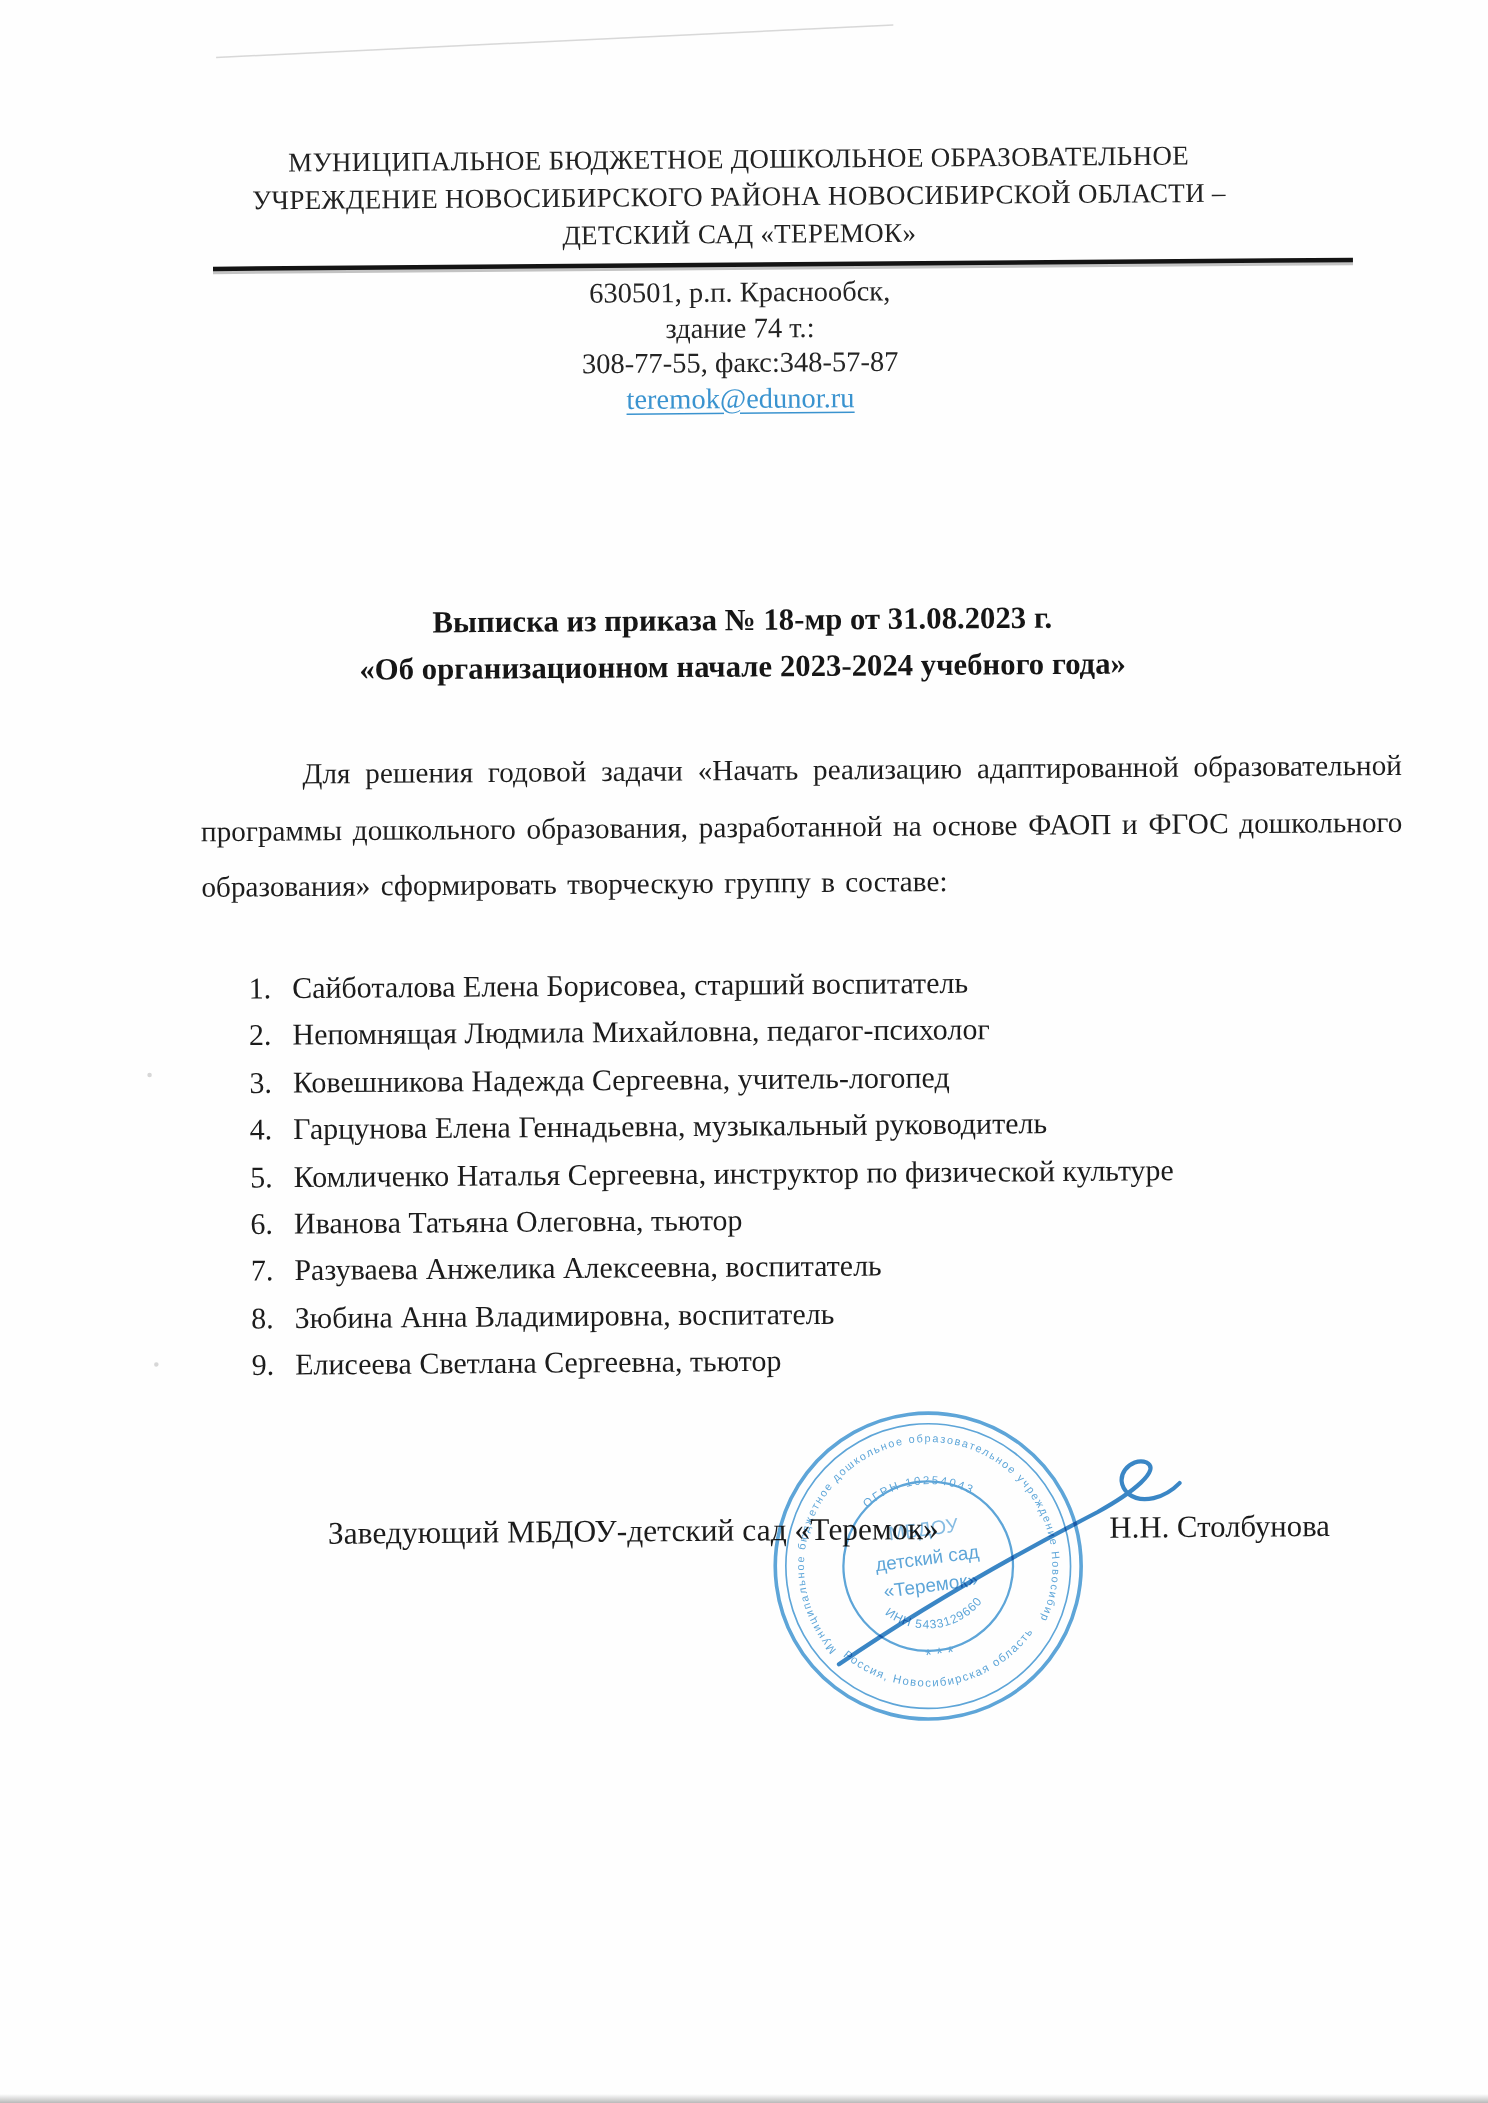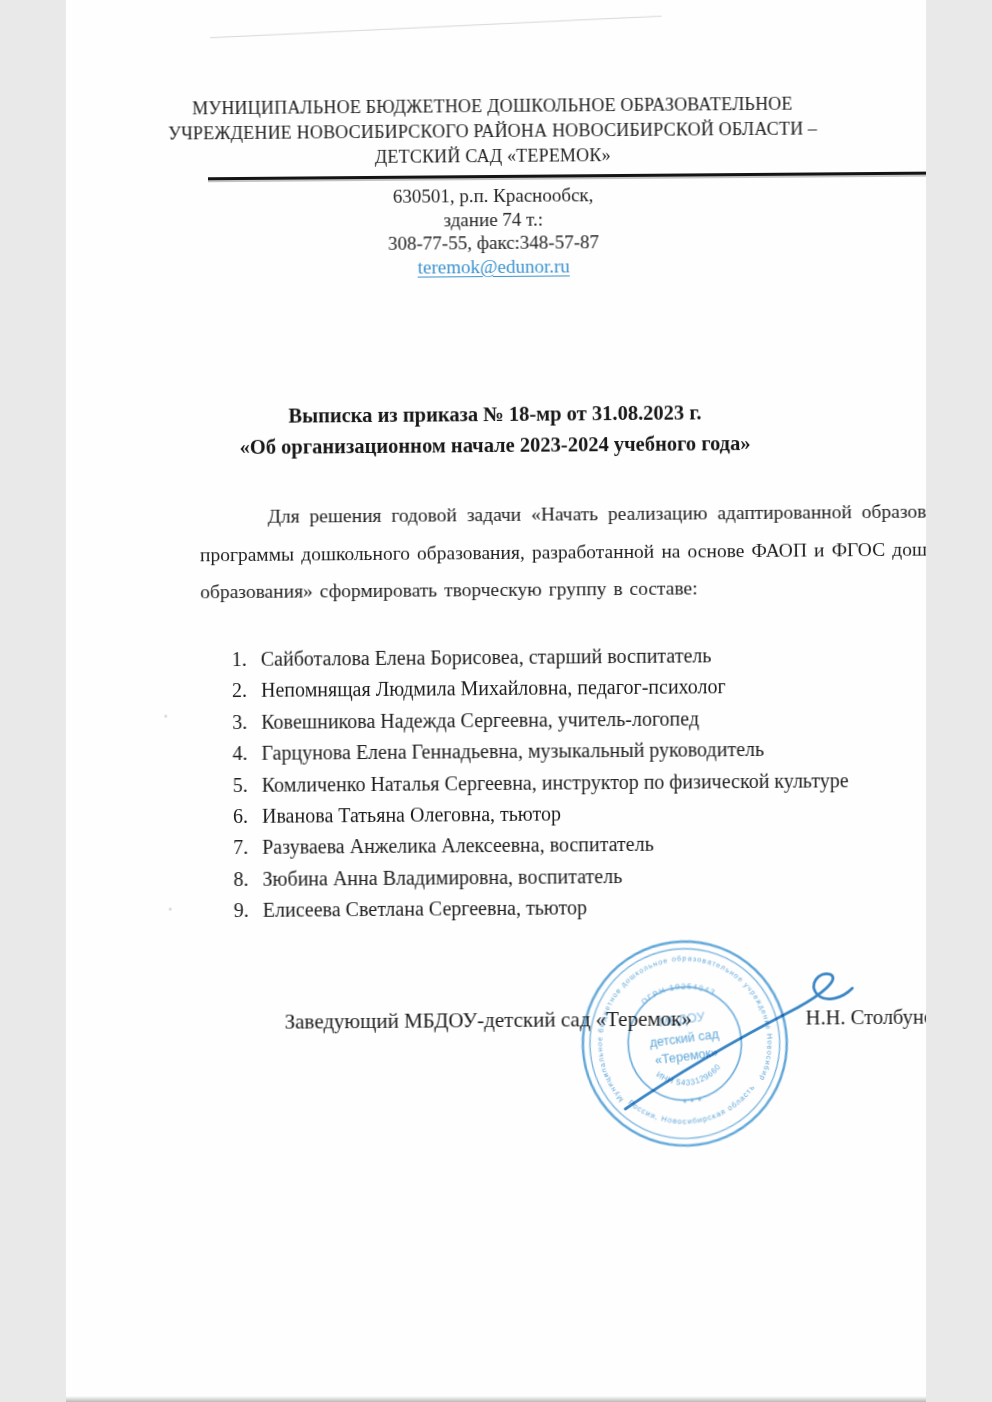--- a/index.html
+++ b/index.html
@@ -1,18 +1,18 @@
 <!DOCTYPE html>
 <html><head>
 <meta charset="utf-8">
 <style>
   html, body { margin: 0; padding: 0; background: #e9e9e9; }
   .page {
     position: relative;
-    width: 860px;
+    width: 992px;
     height: 1402px;
     margin: 0 auto;
     background: #fefefe;
     overflow: hidden;
     font-family: "Liberation Serif", "DejaVu Serif", serif;
     color: #1d1d1d;
   }
   .scan-content {
     position: absolute;
     inset: 0;

